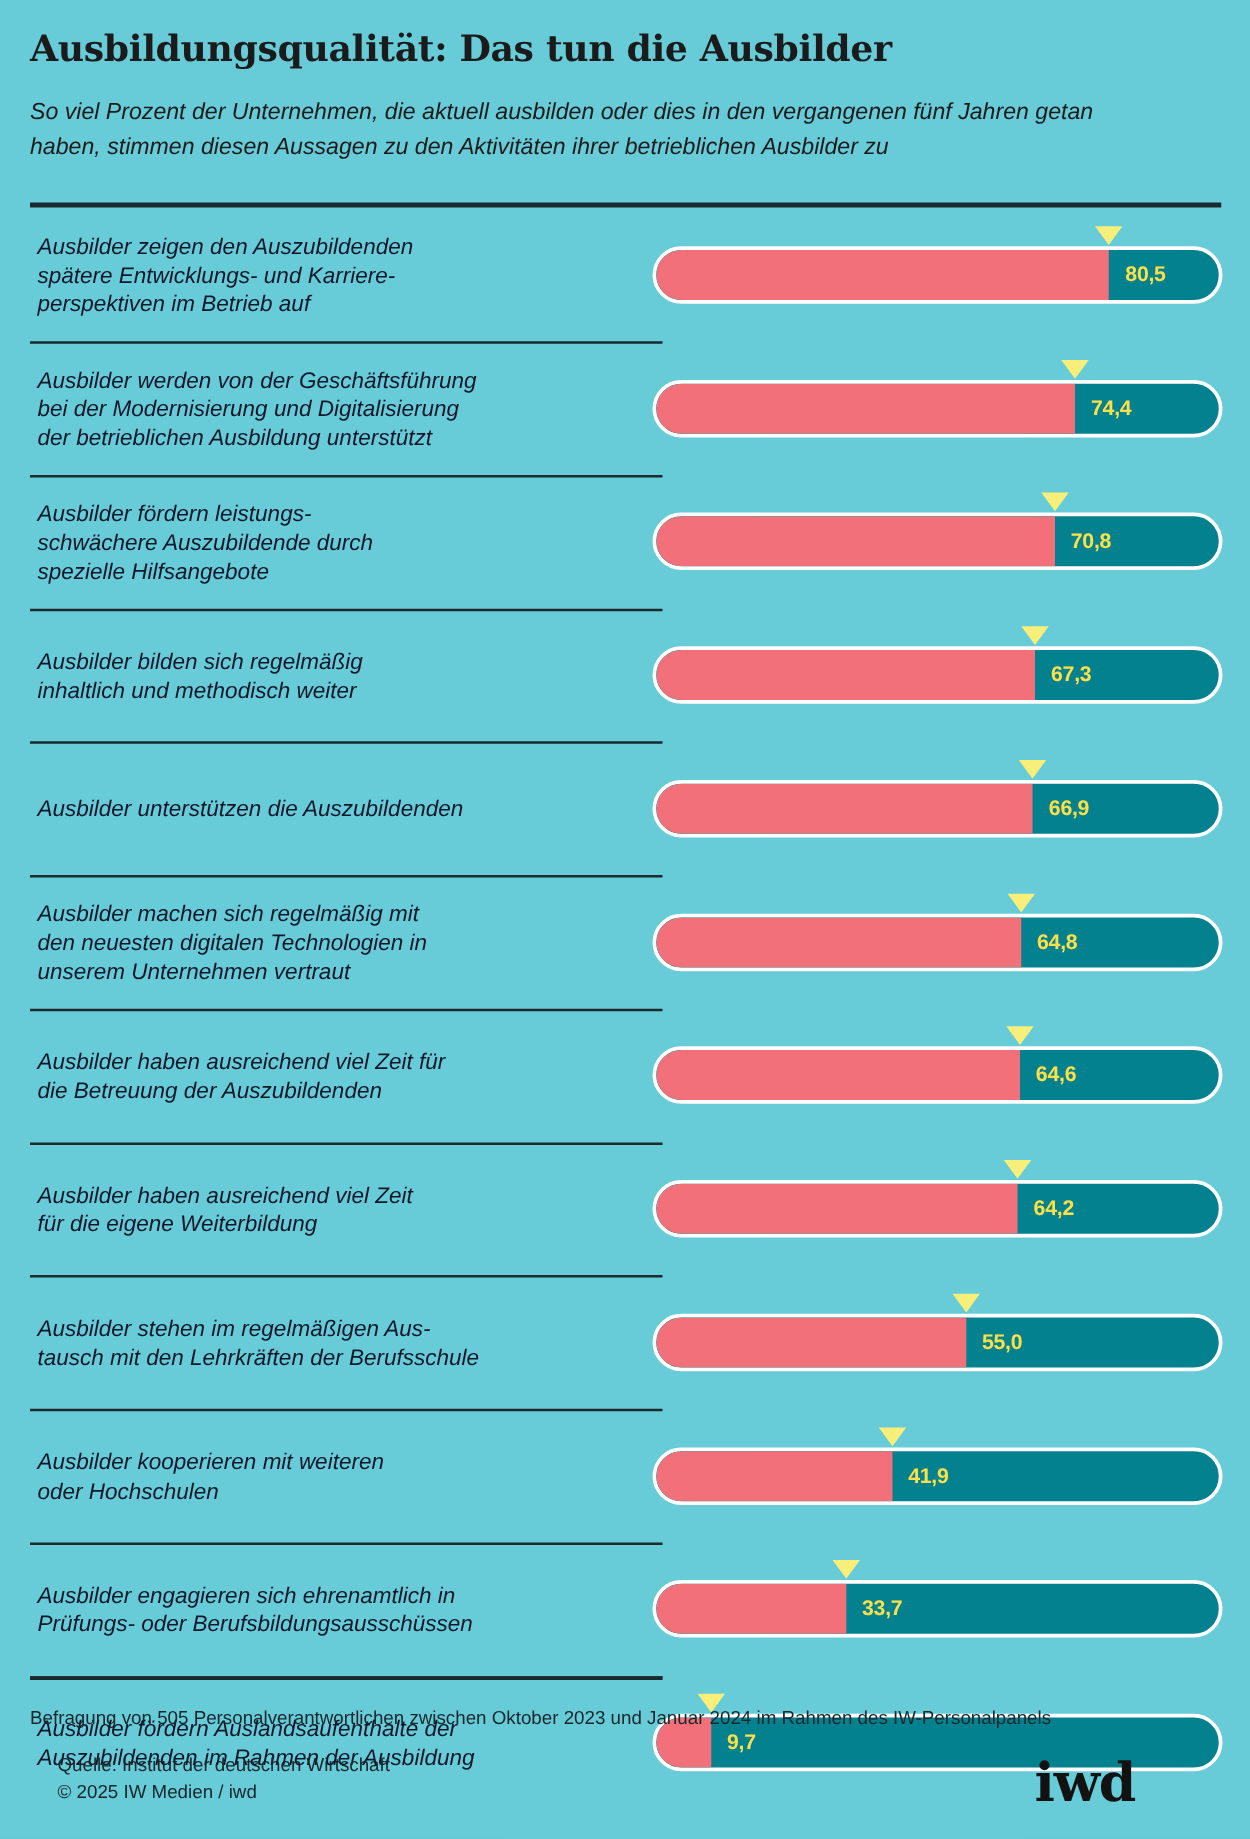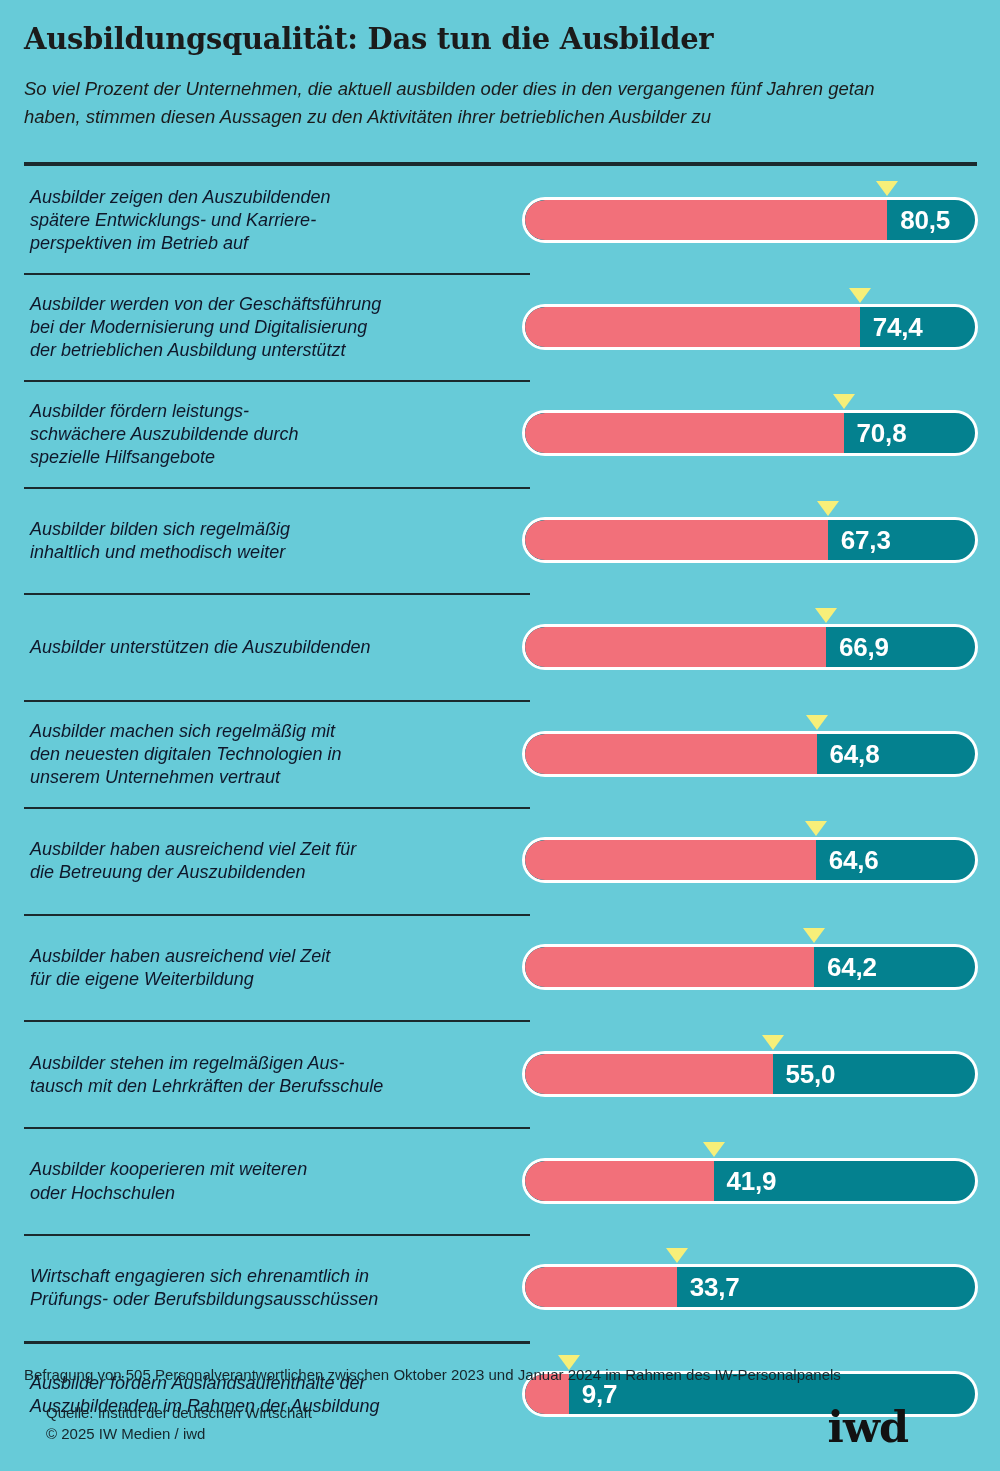--- a/index.html
+++ b/index.html
@@ -109,22 +109,22 @@
     left: 0;
     top: 0;
     bottom: 0;
     background: #f2707a;
     border-radius: 23px 0 0 23px;
   }
   .bar-value {
     position: absolute;
     top: 50%;
     transform: translateY(-50%);
-    color: #ffffff;
-    font-size: 26px;
+    color: #fde047;
+    font-size: 17px;
     font-weight: bold;
     letter-spacing: -0.2px;
     white-space: nowrap;
   }
   .bar-marker {
     position: absolute;
     top: -16px;
     width: 0;
     height: 0;
     border-left: 11px solid transparent;
@@ -341,21 +341,21 @@
               <div class="bar-fill" style="width: 188.55px; background: rgb(242, 112, 122);"></div>
               <div class="bar-value" style="left: 201.55px;">41,9</div>
             </div>
             <div class="bar-marker" style="left: 191.55px;"></div>
           </div>
         </div>
       </div>
       <div class="row" style="min-height: 106.75px;">
         <div class="divider"></div>
         <div class="row-label">
-          <div>Wirtschaft engagieren sich ehrenamtlich in</div>
+          <div>Ausbilder engagieren sich ehrenamtlich in</div>
           <div>Prüfungs- oder Berufsbildungsausschüssen</div>
         </div>
         <div class="bar-area">
           <div class="bar-wrap">
             <div class="bar-track">
               <div class="bar-fill" style="width: 151.65px; background: rgb(242, 112, 122);"></div>
               <div class="bar-value" style="left: 164.65px;">33,7</div>
             </div>
             <div class="bar-marker" style="left: 154.65px;"></div>
           </div>

